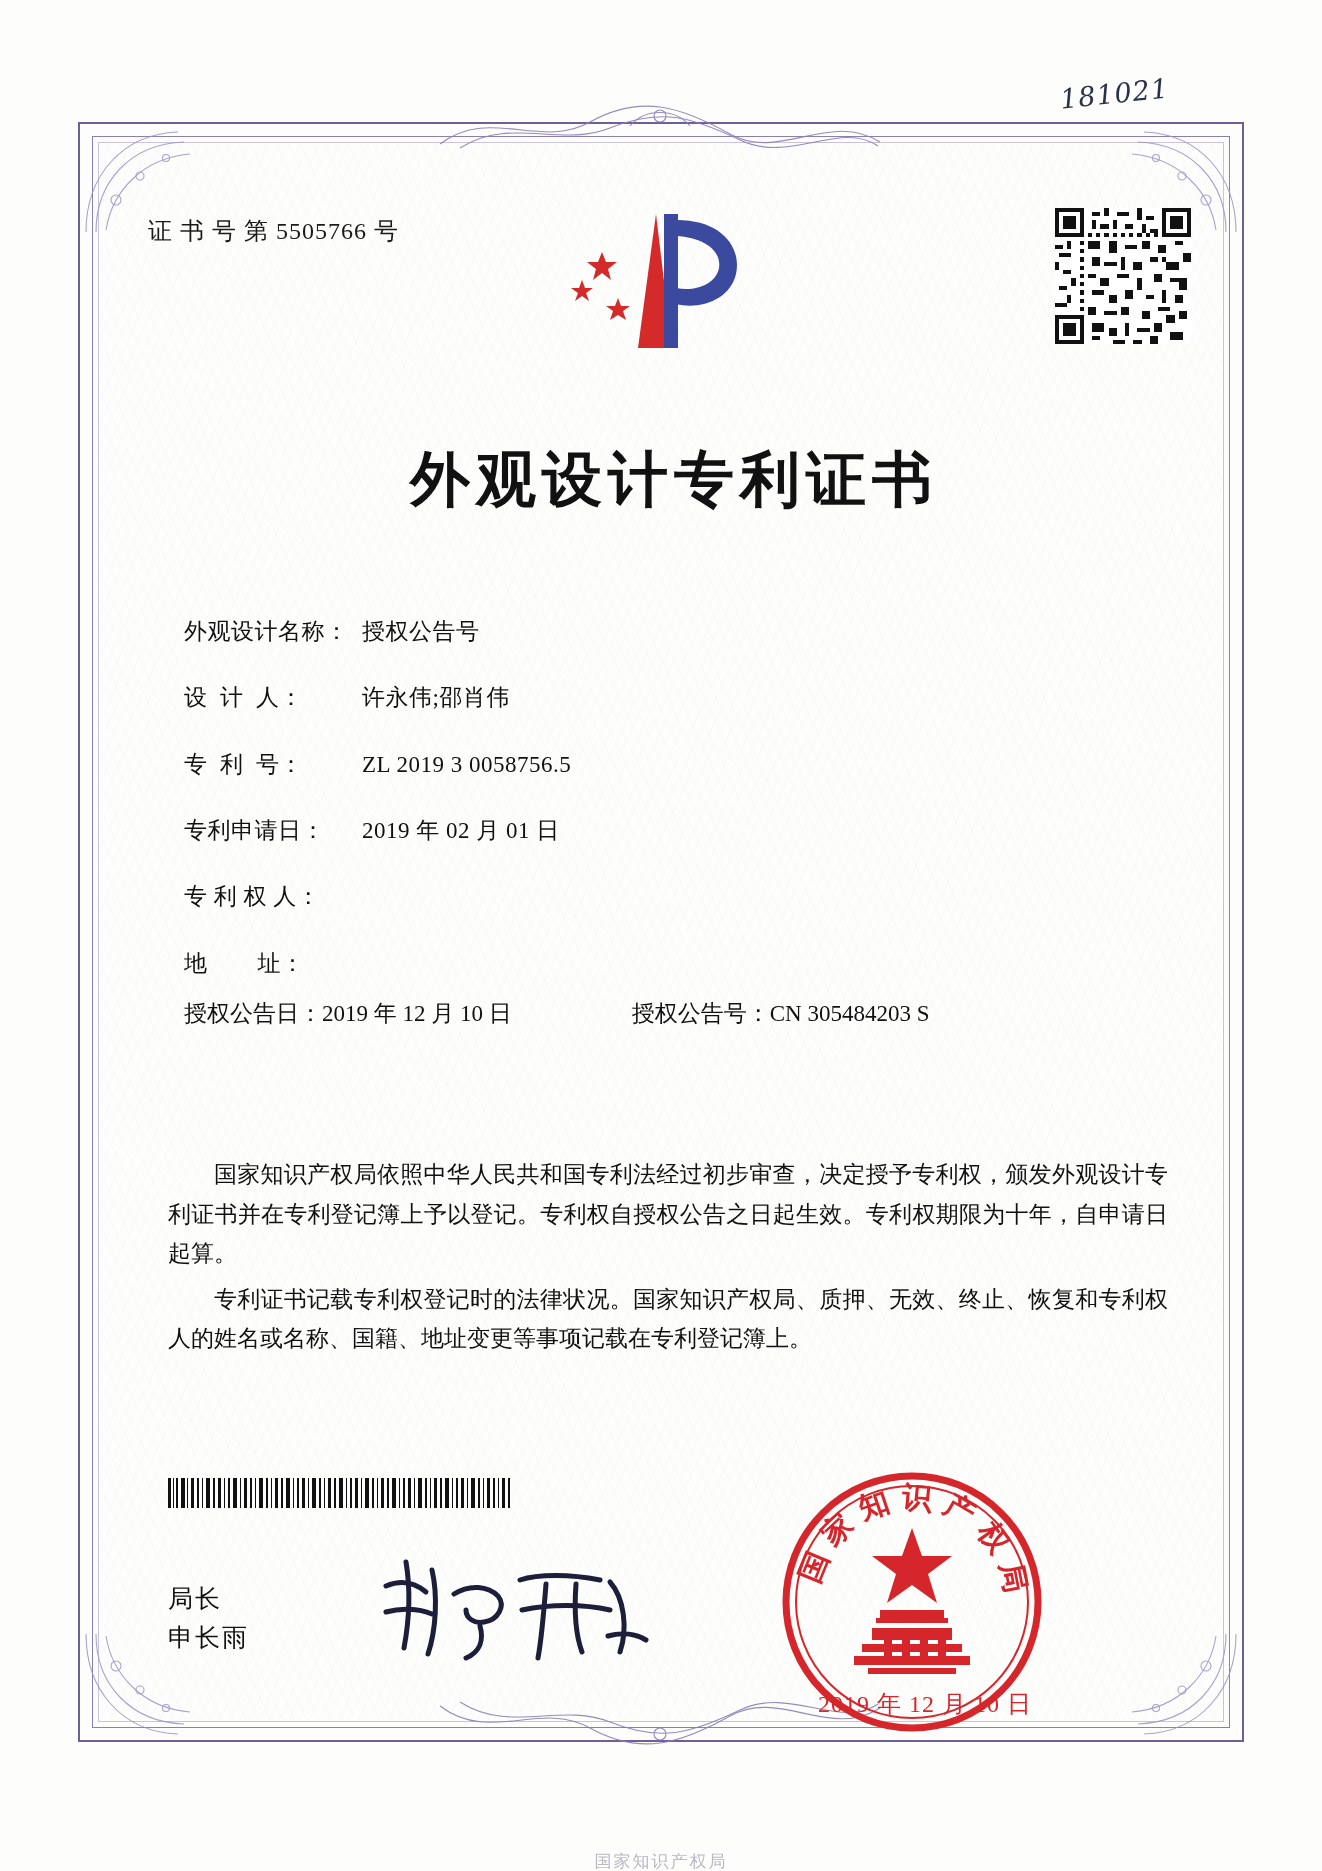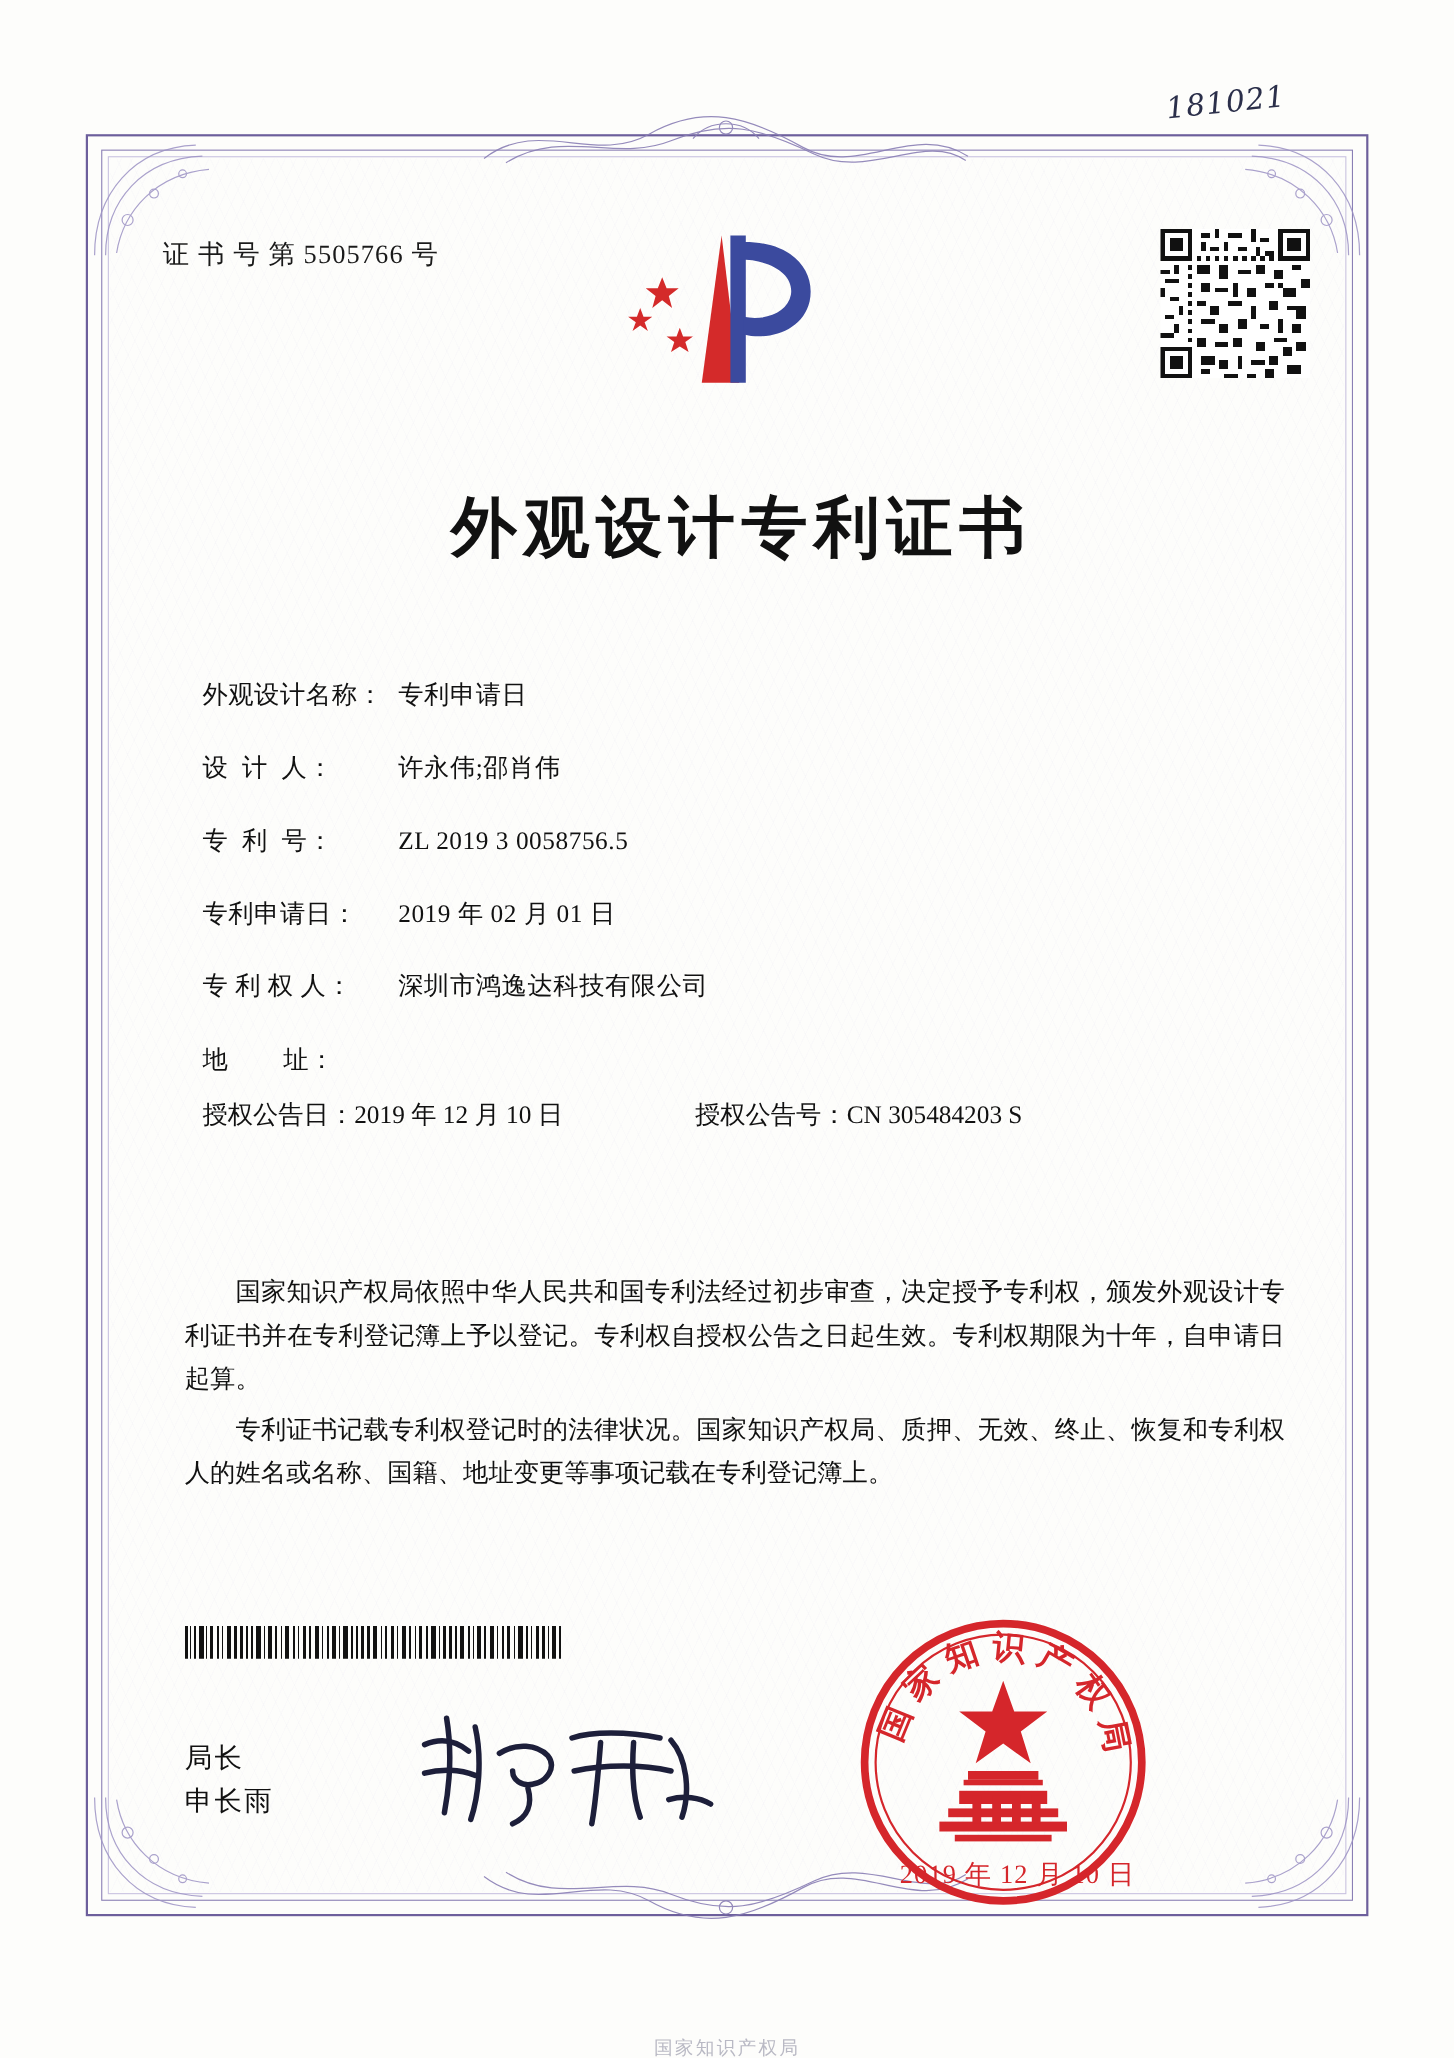--- a/index.html
+++ b/index.html
@@ -445,41 +445,40 @@
         <rect x="23" y="31" width="2" height="2"></rect>
     </g>
   </svg>
 
   <div class="title">外观设计专利证书</div>
 
   <div class="fields">
 
     <div class="field-row">
       <div class="field-label">外观设计名称：</div>
-      <div class="field-value">专利申请日</div>
+      <div class="field-value">授权公告号</div>
     </div>
 
     <div class="field-row">
       <div class="field-label">设  计  人：</div>
       <div class="field-value">许永伟;邵肖伟</div>
     </div>
 
     <div class="field-row">
       <div class="field-label">专  利  号：</div>
       <div class="field-value">ZL 2019 3 0058756.5</div>
     </div>
 
     <div class="field-row">
       <div class="field-label">专利申请日：</div>
       <div class="field-value">2019 年 02 月 01 日</div>
     </div>
 
     <div class="field-row">
       <div class="field-label">专 利 权 人：</div>
-      <div class="field-value">深圳市鸿逸达科技有限公司</div>
     </div>
 
     <div class="field-row" style="margin-bottom:18px;">
       <div class="field-label">地        址：</div>
     </div>
 
     <div class="row-inline">
       <span>授权公告日：</span>
       <span>2019 年 12 月 10 日</span>
       <span class="lbl2">授权公告号：</span>

